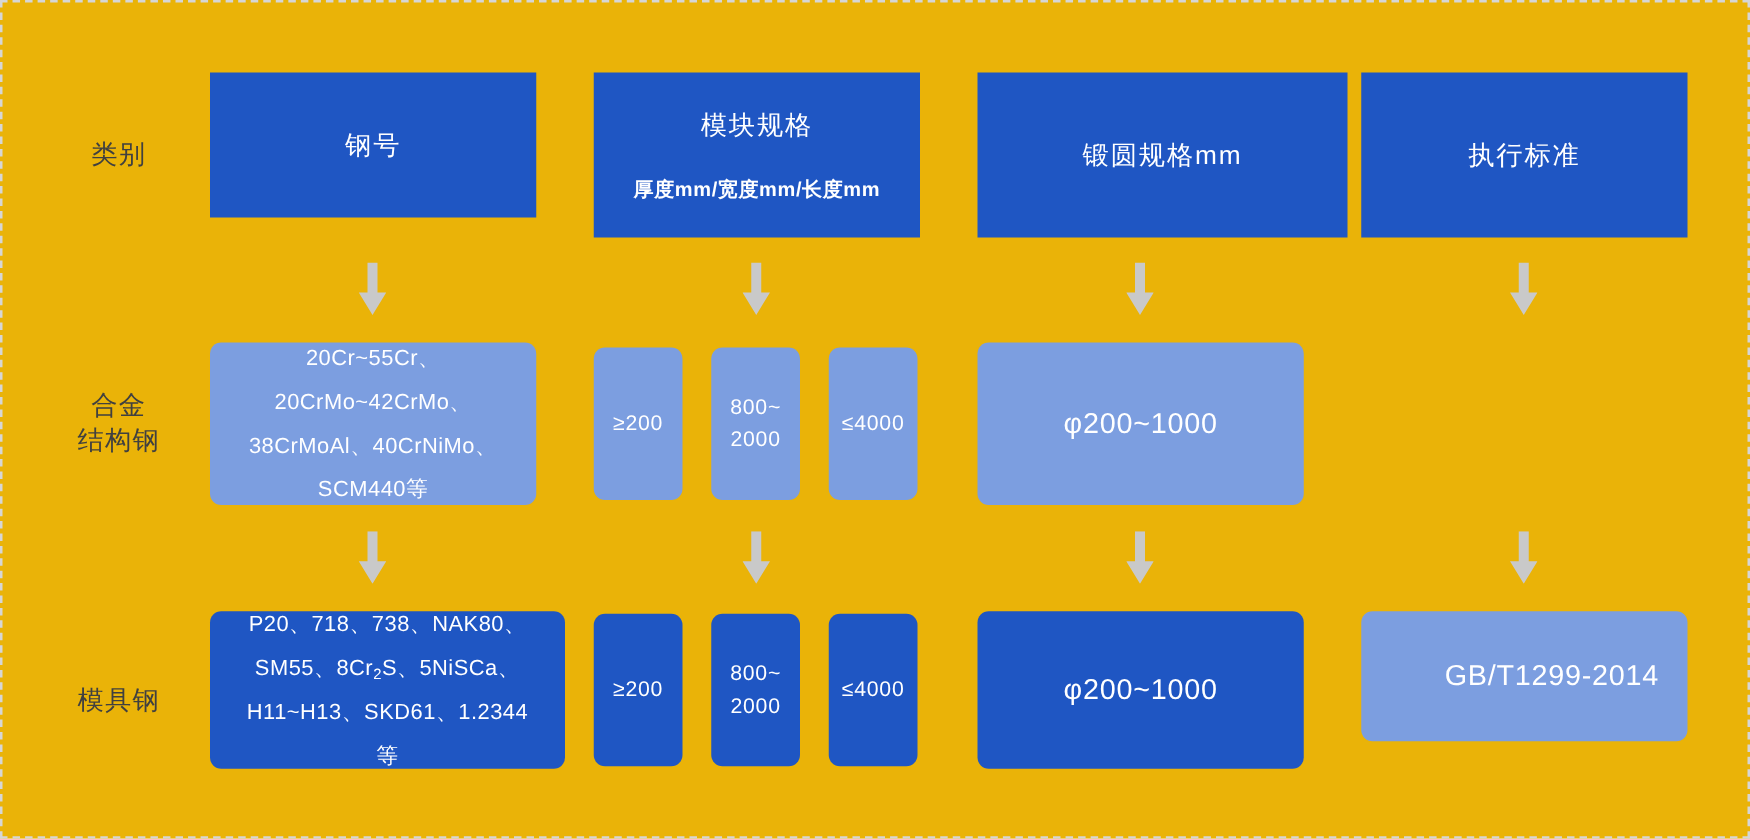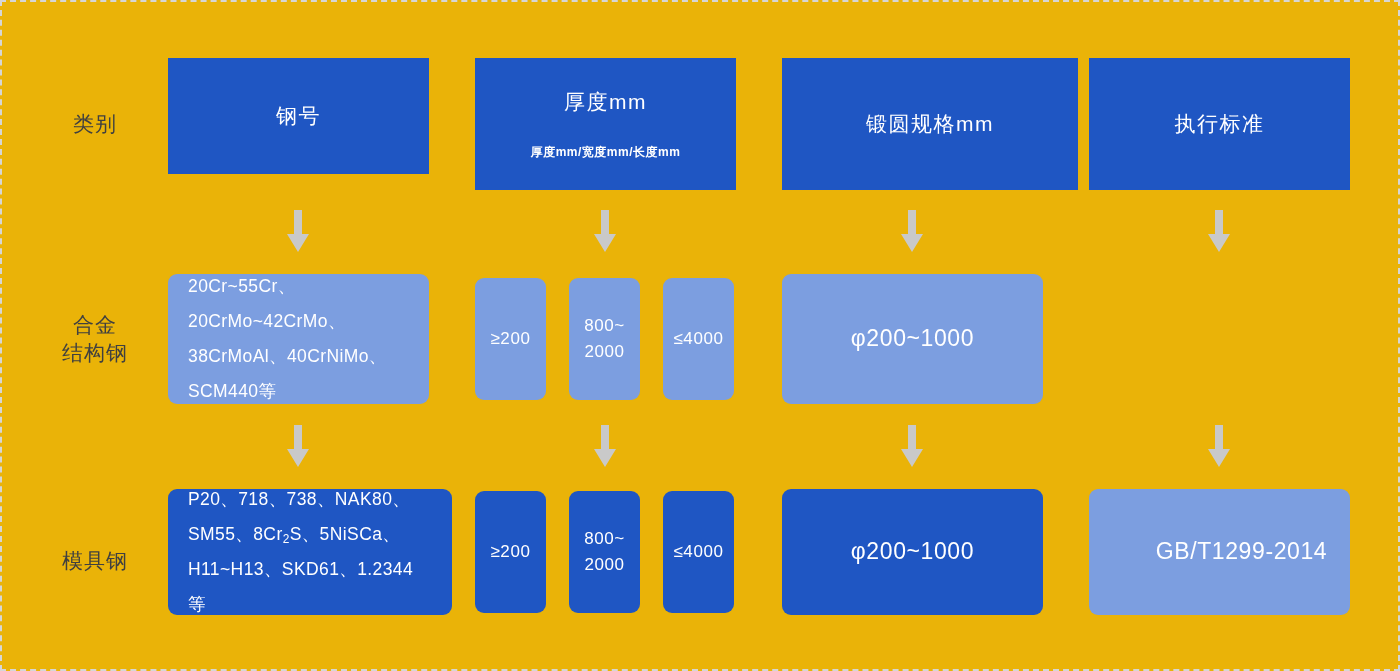--- a/index.html
+++ b/index.html
@@ -48,31 +48,31 @@
   }
   .cell.dark   { background: #1F56C3; }
   .cell.light  { background: #7C9EE0; }
   .cell.rounded { border-radius: 9px; }
 
   
   .cell.header { font-size: 21px; letter-spacing: 1.5px; }
   .cell.header .title { display: block; }
   .cell.header .subtitle {
     display: block;
-    font-size: 12px;
+    font-size: 16px;
     margin-top: 28px;
     letter-spacing: 0.5px;
     font-weight: bold;
   }
 
   
   .cell.para {
     align-items: flex-start;
     justify-content: center;
-    text-align: left;
+    text-align: center;
     padding: 0 20px;
     font-size: 17.5px;
     line-height: 2.0;
     letter-spacing: 0.4px;
   }
   .cell.value {
     font-size: 23px;
     letter-spacing: 0.6px;
     line-height: 1.55;
     white-space: pre-line;
@@ -93,21 +93,21 @@
 
 <div id="canvas">
 
   <div class="abs row-label" style="left:20px; top:56px; width:146px; height:132px;">类别</div>
 
   <div class="abs cell dark header" style="left:166px; top:56px; width:261px; height:116px;">
     <span class="title">钢号</span>
   </div>
 
   <div class="abs cell dark header" style="left:473px; top:56px; width:261px; height:132px;">
-    <span class="title">厚度mm</span>
+    <span class="title">模块规格</span>
     <span class="subtitle">厚度mm/宽度mm/长度mm</span>
   </div>
 
   <div class="abs cell dark header" style="left:780px; top:56px; width:296px; height:132px;">
     <span class="title">锻圆规格mm</span>
   </div>
 
   <div class="abs cell dark header" style="left:1087px; top:56px; width:261px; height:132px;">
     <span class="title">执行标准</span>
   </div>
@@ -181,15 +181,15 @@
 
   <div class="abs cell dark rounded value small" style="left:473px; top:489px; width:71px; height:122px;">≥200</div>
 
   <div class="abs cell dark rounded value small" style="left:567px; top:489px; width:71px; height:122px;">800~
 2000</div>
 
   <div class="abs cell dark rounded value small" style="left:661px; top:489px; width:71px; height:122px;">≤4000</div>
 
   <div class="abs cell dark rounded value" style="left:780px; top:487px; width:261px; height:126px;">φ200~1000</div>
 
-  <div class="abs cell light rounded value" style="left:1087px; top:487px; width:261px; height:126px;padding-left:44px;">GB/T1299-2014</div>
+  <div class="abs cell light rounded value" style="left:1087px; top:487px; width:261px; height:104px;padding-left:44px;">GB/T1299-2014</div>
 
 </div>
 
 </body></html>

